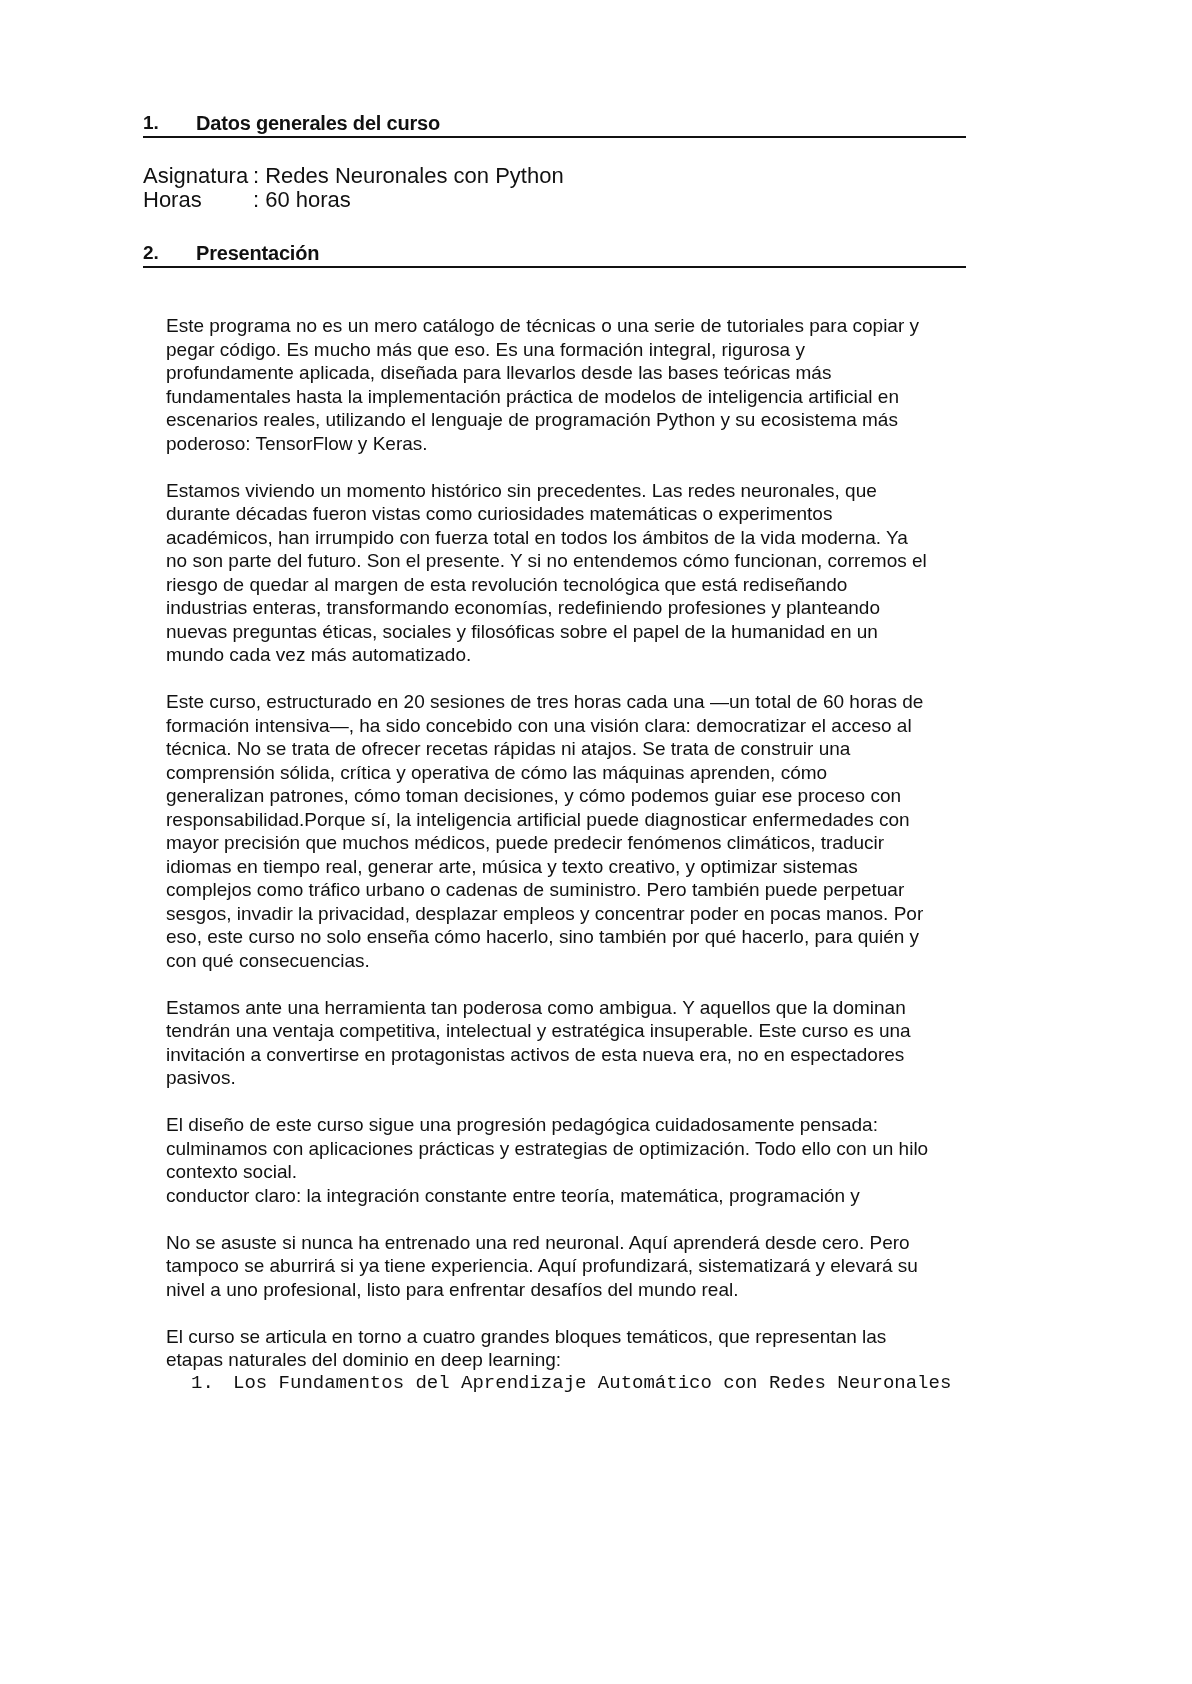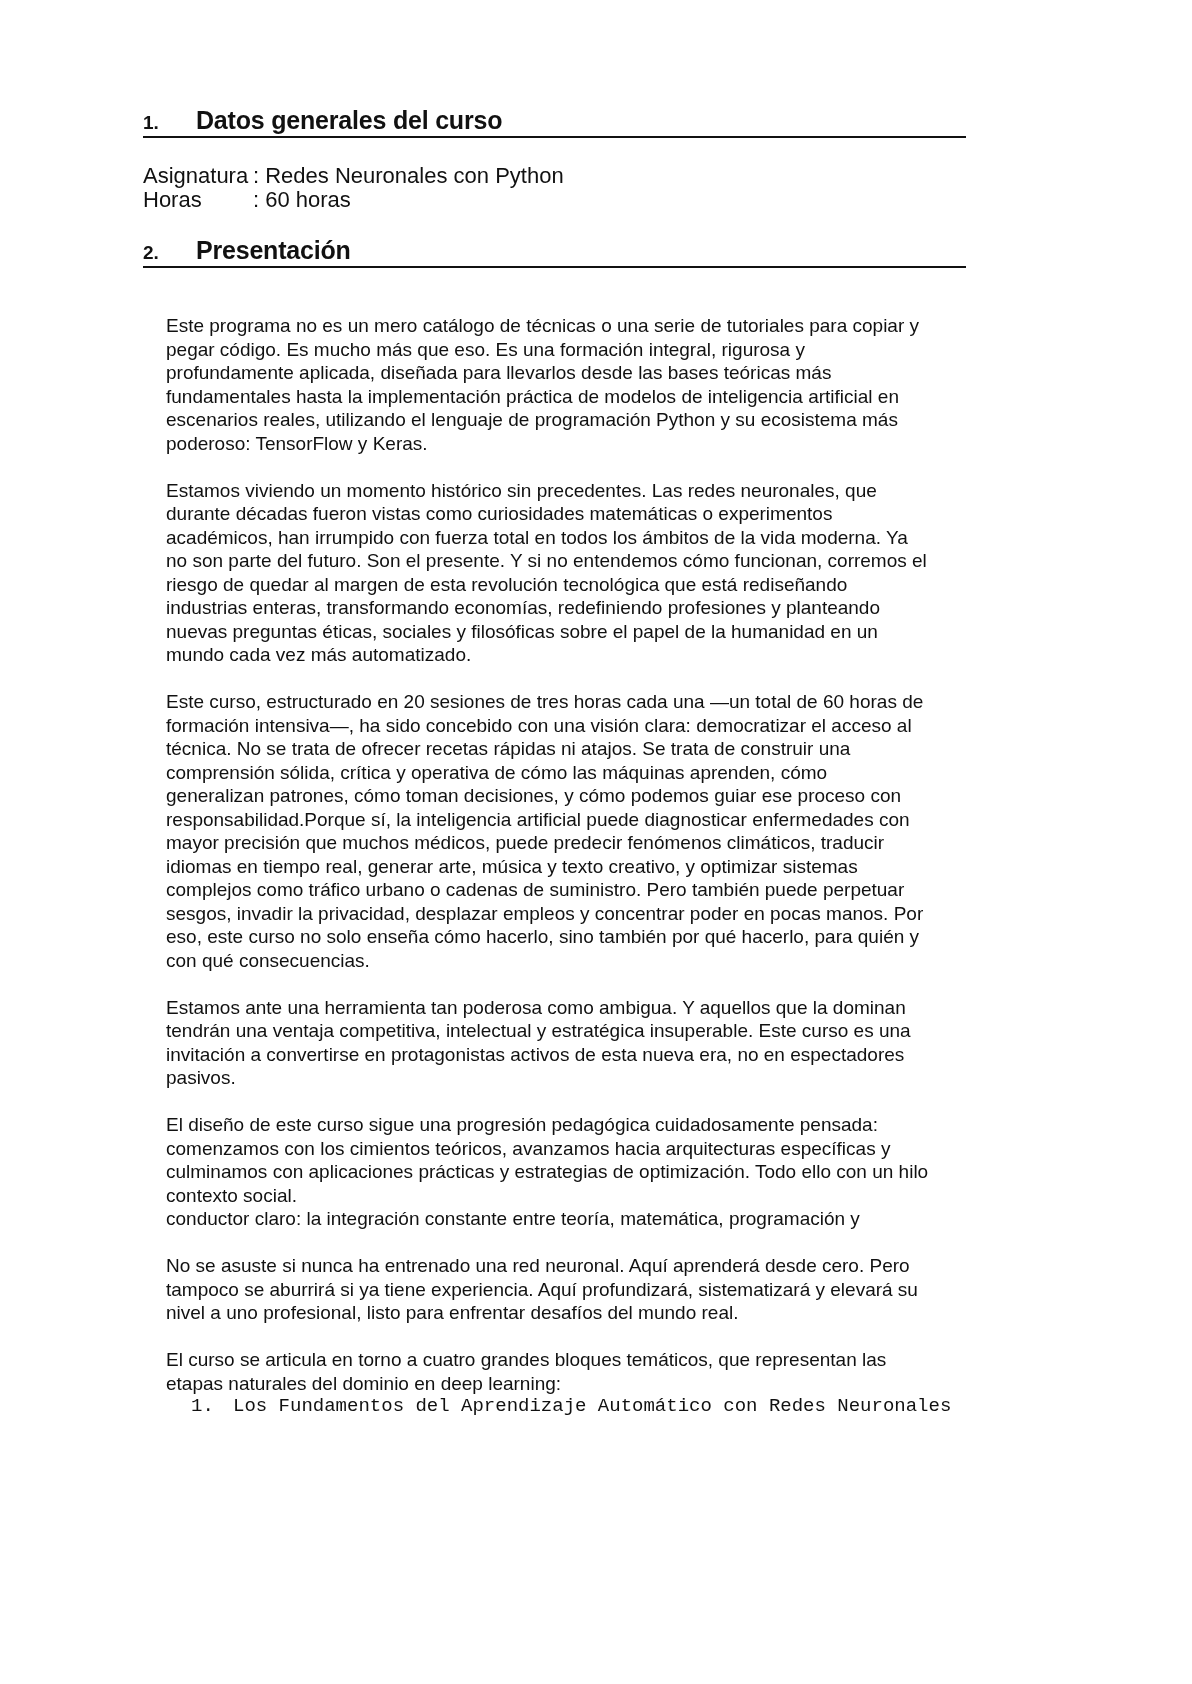--- a/index.html
+++ b/index.html
@@ -32,21 +32,21 @@
       position: absolute;
       left: 0;
       bottom: 2px;
       font-size: 19px;
       font-weight: bold;
     }
     .section-title {
       position: absolute;
       left: 53px;
       bottom: 1px;
-      font-size: 25px;
+      font-size: 20px;
       font-weight: bold;
       letter-spacing: -0.2px;
     }
     #h1 { top: 106px; }
     #h2 { top: 236px; }
 
     .meta {
       position: absolute;
       left: 0;
       top: 164px;
@@ -149,21 +149,20 @@
         <span class="line">con qué consecuencias.</span>
       </div>
       <div class="paragraph">
         <span class="line">Estamos ante una herramienta tan poderosa como ambigua. Y aquellos que la dominan</span>
         <span class="line">tendrán una ventaja competitiva, intelectual y estratégica insuperable. Este curso es una</span>
         <span class="line">invitación a convertirse en protagonistas activos de esta nueva era, no en espectadores</span>
         <span class="line">pasivos.</span>
       </div>
       <div class="paragraph">
         <span class="line">El diseño de este curso sigue una progresión pedagógica cuidadosamente pensada:</span>
-        <span class="line">comenzamos con los cimientos teóricos, avanzamos hacia arquitecturas específicas y</span>
         <span class="line">culminamos con aplicaciones prácticas y estrategias de optimización. Todo ello con un hilo</span>
         <span class="line">contexto social.</span>
         <span class="line">conductor claro: la integración constante entre teoría, matemática, programación y</span>
       </div>
       <div class="paragraph">
         <span class="line">No se asuste si nunca ha entrenado una red neuronal. Aquí aprenderá desde cero. Pero</span>
         <span class="line">tampoco se aburrirá si ya tiene experiencia. Aquí profundizará, sistematizará y elevará su</span>
         <span class="line">nivel a uno profesional, listo para enfrentar desafíos del mundo real.</span>
       </div>
       <div class="paragraph" style="margin-bottom: 0px;">

